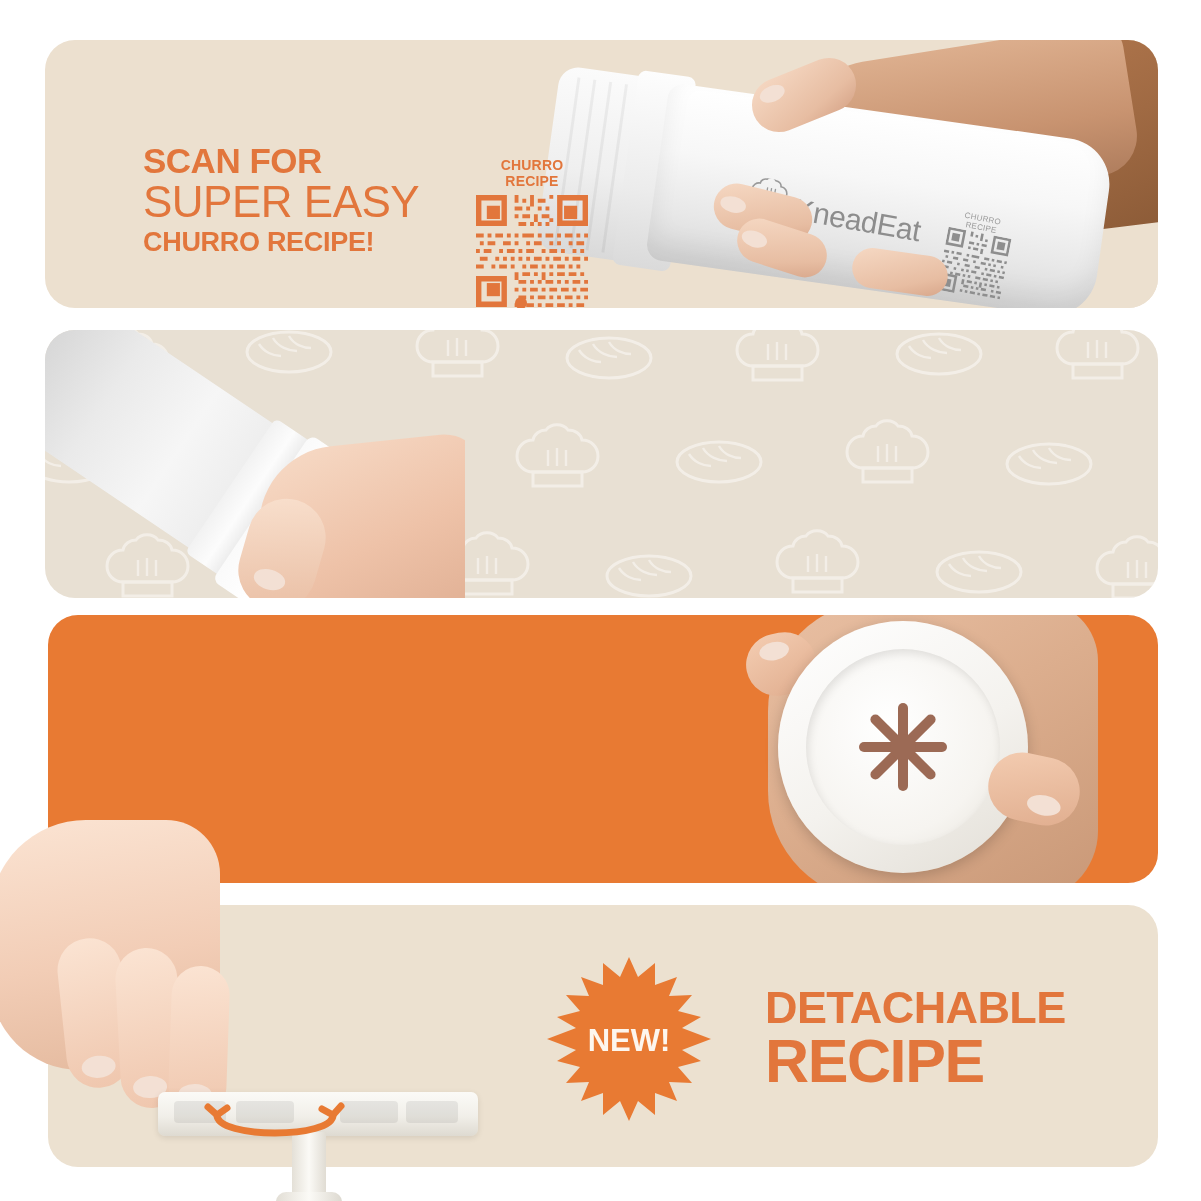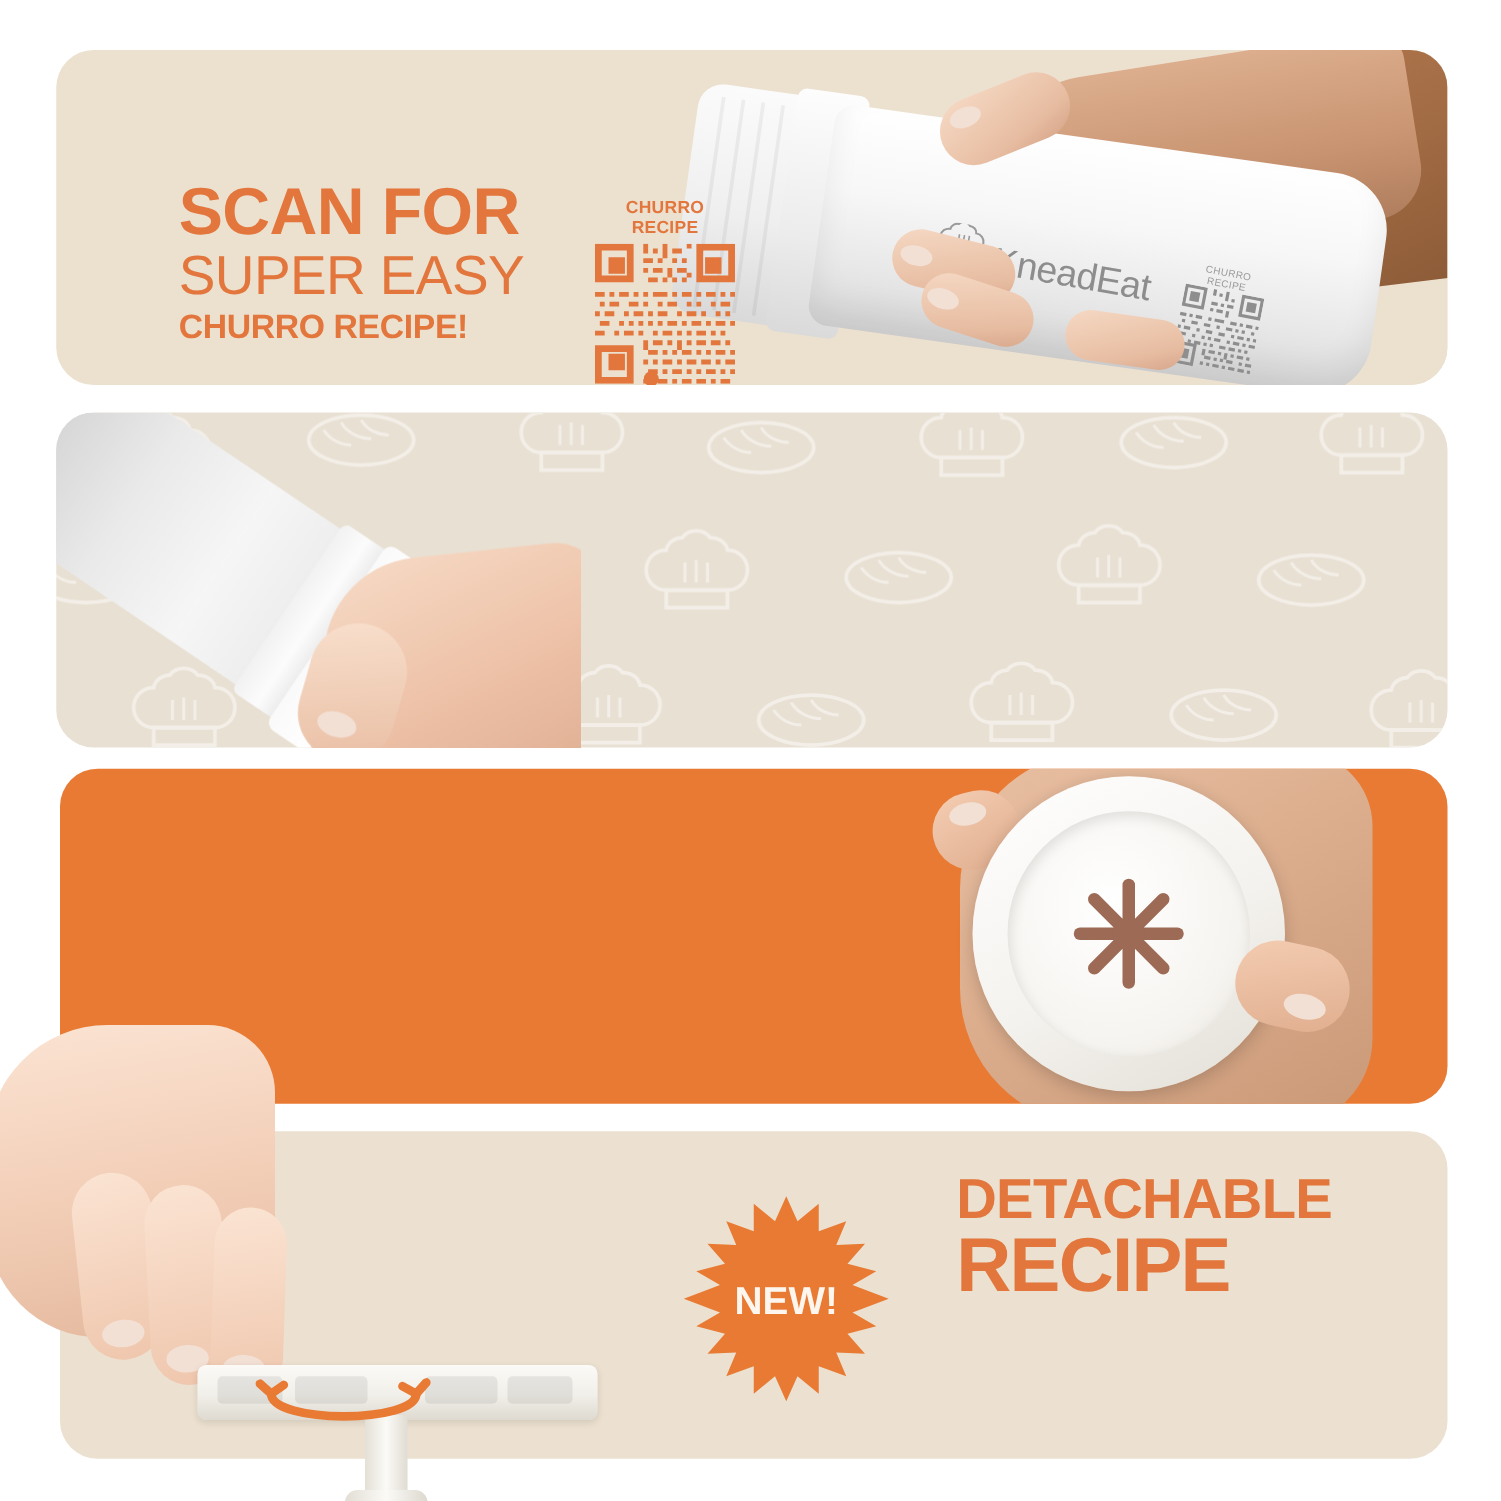--- a/index.html
+++ b/index.html
@@ -66,21 +66,21 @@
   .brand{
     position:absolute; left:205px; top:92px; transform:rotate(2deg);
     display:flex; align-items:center; gap:6px; color:#8a8a8a;
   }
   .brand-txt{ font-size:30px; letter-spacing:-.5px; color:#8d8d8d; }
   .qr-on-tube{ position:absolute; left:405px; top:96px; transform:rotate(3deg); text-align:center; }
   .qr-on-tube .lbl{ font-size:8px; color:#9a9a9a; letter-spacing:.3px; line-height:1.1; }
 
   
   .p1-title { position:absolute; left:98px; top:102px; }
-  .p1-title .l1{ font-size:53px; font-weight:bold; color:#e2763c; letter-spacing:-.5px; line-height:1.06; }
+  .p1-title .l1{ font-size:35px; font-weight:bold; color:#e2763c; letter-spacing:-.5px; line-height:1.06; }
   .p1-title .l2{ font-size:44px; font-weight:normal; color:#e2763c; letter-spacing:-.5px; line-height:1.06; }
   .p1-title .l3{ font-size:27px; font-weight:bold; color:#e2763c; letter-spacing:-.3px; line-height:1.25; }
 
   .qr-block{ position:absolute; left:425px; top:118px; width:124px; text-align:center; }
   .qr-block .qr-cap{ font-size:14px; font-weight:bold; color:#e2763c; line-height:1.12; letter-spacing:.2px; }
   .qr-img{ width:112px; height:112px; margin:6px auto 0; }
 
   .connector{ position:absolute; left:470px; top:256px; width:250px; height:44px; }
 
   
@@ -167,21 +167,21 @@
     position:absolute; left:292px; top:312px; width:34px; height:88px;
     background:linear-gradient(90deg,#e4e0d7,#fbfaf6,#e0dcd3);
   }
   .booster-knob{
     position:absolute; left:276px; top:372px; width:66px; height:30px; border-radius:10px;
     background:linear-gradient(90deg,#e2ded5,#fbfaf6,#ddd9d0);
   }
   .rot-arrow{ position:absolute; left:195px; top:1095px; width:160px; height:62px; }
 
   .new-badge{ position:absolute; left:545px; top:955px; width:168px; height:168px; }
-  .p4-title{ position:absolute; left:765px; top:936px; }
+  .p4-title{ position:absolute; left:765px; top:985px; }
   .p4-title .t1{ font-size:45px; font-weight:bold; color:#e2763c; letter-spacing:-.6px; line-height:1.0; }
   .p4-title .t2{ font-size:61px; font-weight:bold; color:#e2763c; letter-spacing:-1.4px; line-height:1.02; }
 </style>
 </head>
 <body>
 
 <div class="sheet">
 
   <div class="panel" id="panel-scan">
 

